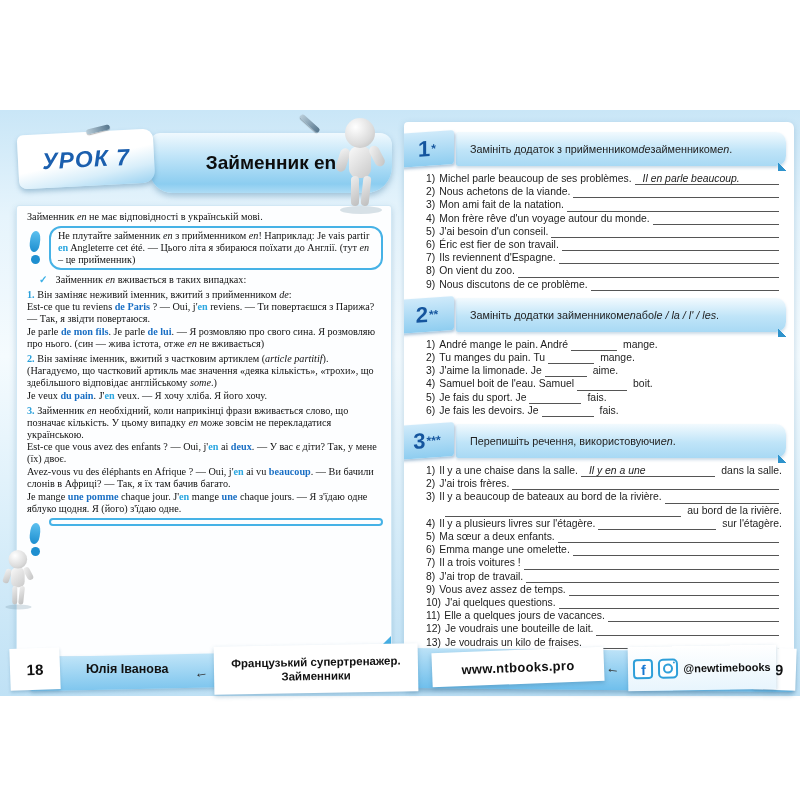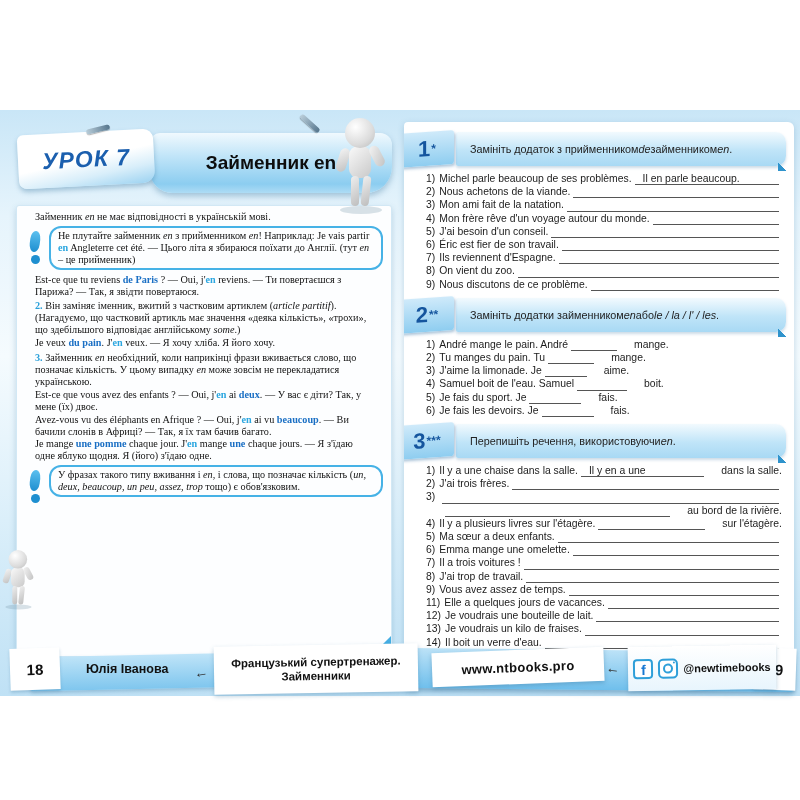--- a/index.html
+++ b/index.html
@@ -41,21 +41,21 @@
     background:rgba(120,150,170,.28);}
   
   .lsheet{position:absolute;left:16px;top:205px;width:376px;height:452px;box-sizing:border-box;
     background:#fdfeff;border:1px solid #d2e8f5;border-radius:3px 3px 8px 8px;
     box-shadow:0 3px 6px rgba(70,130,170,.3);padding:4px 8px 2px 10px;z-index:2;
     font-family:"Liberation Serif",serif;font-size:10.2px;line-height:11.9px;color:#111;overflow:hidden;}
   .lsheet::before{content:'';position:absolute;top:-8px;left:3px;right:3px;height:9px;
     background:repeating-linear-gradient(90deg,#fdfeff 0 10px,rgba(0,0,0,0) 10px 17px);}
   .lsheet::after{content:'';position:absolute;right:-1px;bottom:-1px;width:22px;height:22px;
     background:linear-gradient(135deg,rgba(0,0,0,0) 49%,#45aee3 51%);border-radius:0 0 8px 0;}
-  .tp{margin:1px 8px;}
+  .tp{margin:1px 0;}
   .tp.head{margin-top:3px;}
   .note{position:relative;border:2px solid #46b2e6;border-radius:12px;
     padding:2px 7px 2px 7px;margin:3px 0 4px 22px;}
   .exmark{position:absolute;left:-21px;top:3px;width:16px;height:36px;display:block;}
   .exmark .bar{display:block;width:10px;height:21px;border-radius:5px/8px;
     background:linear-gradient(180deg,#5cc0ef,#1e8fd0);transform:rotate(7deg);}
   .exmark .dot{display:block;width:9px;height:9px;border-radius:50%;background:#1e8fd0;margin:3px 0 0 1px;}
   .check{margin:3px 0 2px 0;}
   .ck{color:#3db0e6;font-weight:bold;font-family:"Liberation Sans",sans-serif;margin:0 8px 0 12px;}
   .s-b{color:#1a6fc4;font-weight:bold;font-family:Liberation Serif, serif;}
@@ -79,22 +79,22 @@
     box-shadow:0 2px 3px rgba(50,110,160,.25);position:relative;}
   .xribbon::after{content:'';position:absolute;right:-2px;bottom:-5px;width:10px;height:8px;
     background:linear-gradient(45deg,#2f93cc 50%,rgba(0,0,0,0) 50%);}
   .xitem{display:flex;align-items:flex-end;margin:0 4px 0 14px;font-size:10.4px;line-height:13.2px;color:#1c1c1c;}
   .xitem.cont{margin-left:30px;}
   .xnum{white-space:nowrap;margin-right:4px;}
   .xpre{white-space:nowrap;}
   .xblank{border-bottom:1px solid #555;margin:0 3px;min-width:24px;height:12px;
     display:flex;justify-content:flex-start;}
   .xblank.fill{flex:1 1 auto;}
-  .xans{padding:0 2px 0 8px;white-space:nowrap;color:#222;}
-  .xpost,.xtail{white-space:nowrap;margin-left:14px;}
+  .xans{font-style:italic;padding:0 2px 0 8px;white-space:nowrap;color:#222;}
+  .xpost,.xtail{white-space:nowrap;margin-left:3px;}
   
   .fribbon-l{position:absolute;left:30px;top:654px;width:315px;height:34px;border-radius:3px;
     background:linear-gradient(180deg,#bfe4f8,#7fc6ee);transform:rotate(-1.2deg);
     box-shadow:0 2px 4px rgba(60,120,160,.35);z-index:2;}
   .pg-corner{position:absolute;background:#fff;box-shadow:0 2px 3px rgba(60,120,160,.3);
     display:flex;align-items:center;justify-content:center;font-weight:bold;font-size:15px;color:#111;z-index:3;}
   .pg18{left:10px;top:648px;width:50px;height:42px;transform:rotate(-2deg);}
   .pg19{left:754px;top:648px;width:42px;height:42px;transform:rotate(2deg);}
   .author{position:absolute;left:86px;top:662px;width:170px;
     font-weight:bold;font-size:12.5px;color:#111;z-index:4;}
@@ -149,31 +149,34 @@
     <div class="m-head"></div>
   </div>
 
   <div class="lsheet">
     <div id="theory-blocks">
         <div class="tp">Займенник <span class="s-i">en</span> не має відповідності в українській мові.</div>
         <div class="note"><span class="exmark">
             <span class="bar"></span>
             <span class="dot"></span>
           </span><span>Не плутайте займенник <span class="s-i">en</span> з прийменником <span class="s-i">en</span>! Наприклад: Je vais partir <span class="s-c">en</span> Angleterre cet été. — Цього літа я збираюся поїхати до Англії. (тут <span class="s-i">en</span> – це прийменник)</span></div>
+        <div class="tp check"><span class="ck">✓</span>Займенник <span class="s-i">en</span> вживається в таких випадках:</div>
+        <div class="tp head"><span class="s-n">1.</span> Він заміняє неживий іменник, вжитий з прийменником <span class="s-i">de</span>:</div>
         <div class="tp">Est-ce que tu reviens <span class="s-b">de Paris</span> ? — Oui, j'<span class="s-c">en</span> reviens. — Ти повертаєшся з Парижа? — Так, я звідти повертаюся.</div>
+        <div class="tp">Je parle <span class="s-b">de mon fils</span>. Je parle <span class="s-b">de lui</span>. — Я розмовляю про свого сина. Я розмовляю про нього. (син — жива істота, отже <span class="s-i">en</span> не вживається)</div>
         <div class="tp head"><span class="s-n">2.</span> Він заміняє іменник, вжитий з частковим артиклем (<span class="s-i">article partitif</span>). (Нагадуємо, що частковий артикль має значення «деяка кількість», «трохи», що здебільшого відповідає англійському <span class="s-i">some</span>.)</div>
         <div class="tp">Je veux <span class="s-b">du pain</span>. J'<span class="s-c">en</span> veux. — Я хочу хліба. Я його хочу.</div>
         <div class="tp head"><span class="s-n">3.</span> Займенник <span class="s-i">en</span> необхідний, коли наприкінці фрази вживається слово, що позначає кількість. У цьому випадку <span class="s-i">en</span> може зовсім не перекладатися українською.</div>
         <div class="tp">Est-ce que vous avez des enfants ? — Oui, j'<span class="s-c">en</span> ai <span class="s-b">deux</span>. — У вас є діти? Так, у мене (їх) двоє.</div>
         <div class="tp">Avez-vous vu des éléphants en Afrique ? — Oui, j'<span class="s-c">en</span> ai vu <span class="s-b">beaucoup</span>. — Ви бачили слонів в Африці? — Так, я їх там бачив багато.</div>
         <div class="tp">Je mange <span class="s-b">une pomme</span> chaque jour. J'<span class="s-c">en</span> mange <span class="s-b">une</span> chaque jours. — Я з'їдаю одне яблуко щодня. Я (його) з'їдаю одне.</div>
         <div class="note"><span class="exmark">
             <span class="bar"></span>
             <span class="dot"></span>
-          </span><span>У фразах такого типу вживання і <span class="s-i">en</span>, і слова, що позначає кількість (<span class="s-i">un, deux, beaucoup, un peu, assez, trop</span> тощо) є обов'язковим.</span></div>
+          </span></div>
       </div>
   </div>
 
   <div class="mascot m-bottom">
     <div class="m-shadow"></div>
     <div class="m-arm-l"></div>
     <div class="m-body"></div>
     <div class="m-arm-r"></div>
     <div class="m-leg-l"></div>
     <div class="m-leg-r"></div>
@@ -310,20 +313,21 @@
             </span>
             <span class="xtail">dans la salle.</span>
           </div>
           <div class="xitem">
             <span class="xnum">2)</span>
             <span class="xpre">J'ai trois frères.</span>
             <span class="xblank fill"></span>
           </div>
           <div class="xitem">
             <span class="xnum">3)</span>
+            <span class="xpre">Il y a beaucoup de bateaux au bord de la rivière.</span>
             <span class="xblank fill"></span>
           </div>
           <div class="xitem cont">
             <span class="xblank fill"></span>
             <span class="xtail">au bord de la rivière.</span>
           </div>
           <div class="xitem">
             <span class="xnum">4)</span>
             <span class="xpre">Il y a plusieurs livres sur l'étagère.</span>
             <span class="xblank fill"></span>
@@ -345,20 +349,25 @@
             <span class="xblank fill"></span>
           </div>
           <div class="xitem">
             <span class="xnum">8)</span>
             <span class="xpre">J'ai trop de travail.</span>
             <span class="xblank fill"></span>
           </div>
           <div class="xitem">
             <span class="xnum">9)</span>
             <span class="xpre">Vous avez assez de temps.</span>
+            <span class="xblank fill"></span>
+          </div>
+          <div class="xitem">
+            <span class="xnum">10)</span>
+            <span class="xpre">J'ai quelques questions.</span>
             <span class="xblank fill"></span>
           </div>
           <div class="xitem">
             <span class="xnum">11)</span>
             <span class="xpre">Elle a quelques jours de vacances.</span>
             <span class="xblank fill"></span>
           </div>
           <div class="xitem">
             <span class="xnum">12)</span>
             <span class="xpre">Je voudrais une bouteille de lait.</span>

